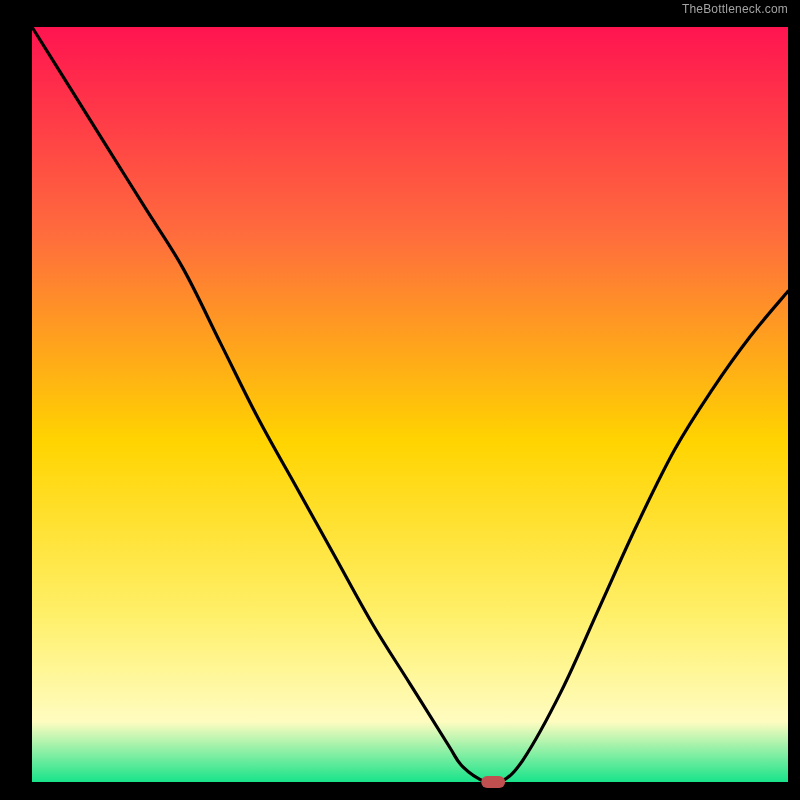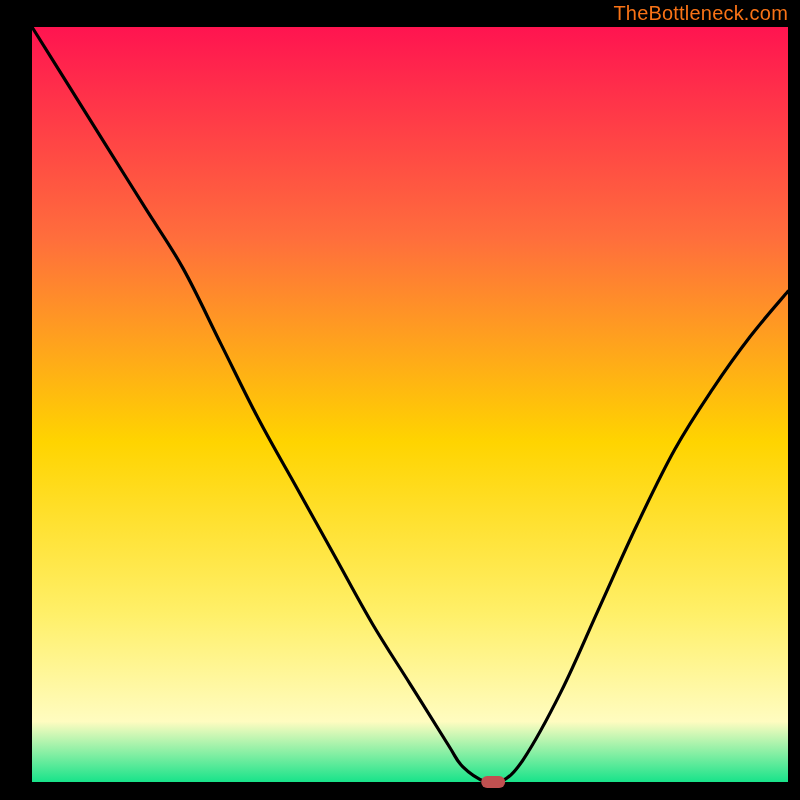--- a/index.html
+++ b/index.html
@@ -14,22 +14,22 @@
   .frame {
     width: 800px;
     height: 800px;
     position: relative;
     background: #000;
   }
   .watermark {
     position: absolute;
     top: 2px;
     right: 12px;
-    color: #f97316;
-    font-size: 20px;
+    color: #a3a3a3;
+    font-size: 12px;
     letter-spacing: 0.2px;
     z-index: 10;
   }
   svg {
     display: block;
   }
 </style>
 </head>
 <body>
 

